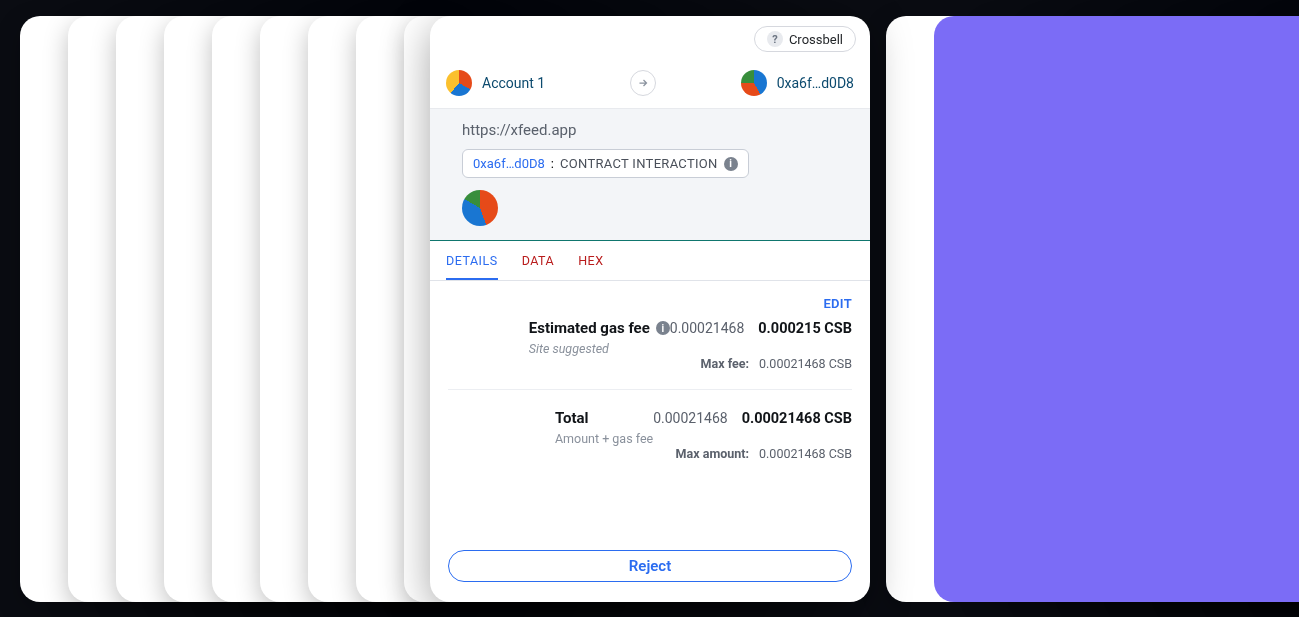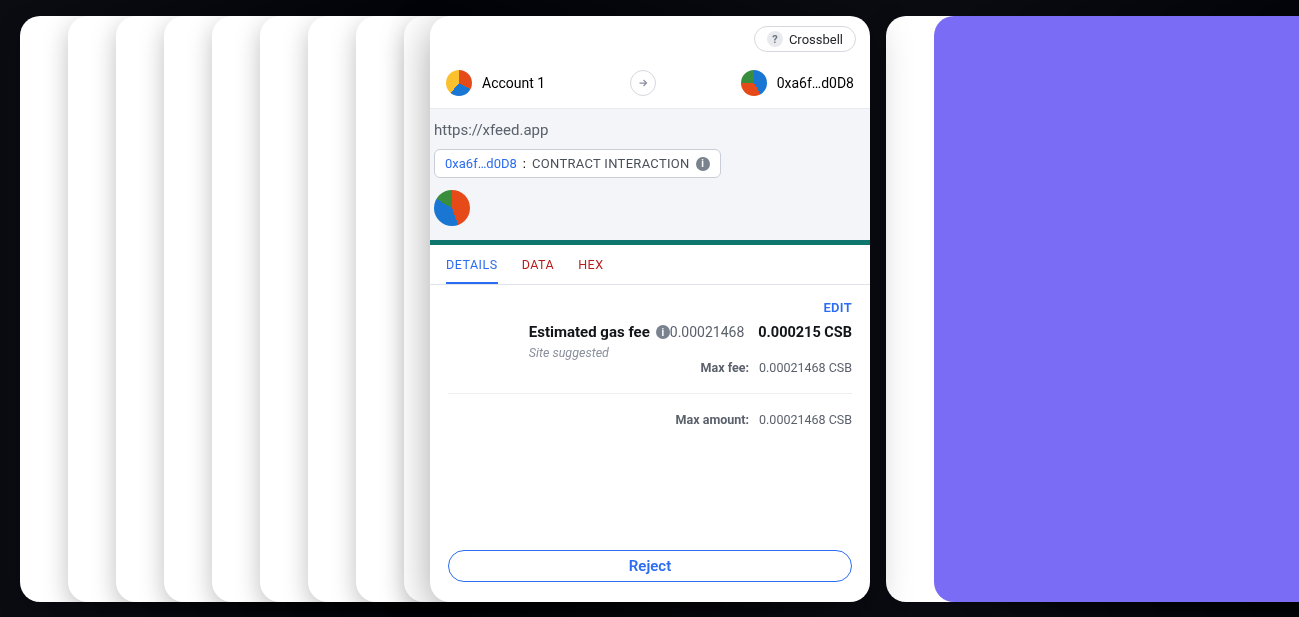--- a/index.html
+++ b/index.html
@@ -67,38 +67,38 @@
   font-weight: 700;
   align-items: center; justify-content: center;
 }
 .accounts-row {
   display: flex;
   align-items: center;
   justify-content: space-between;
   padding: 10px 16px 12px;
   border-bottom: 1px solid #e8eaee;
 }
-.acct { display: flex; align-items: center; gap: 10px; font-size: 14px; color: #000000; }
+.acct { display: flex; align-items: center; gap: 10px; font-size: 14px; color: #0c4a6e; }
 .avatar {
   width: 26px; height: 26px; border-radius: 50%;
   background: conic-gradient(#e64a19 0 120deg, #1976d2 120deg 220deg, #fbc02d 220deg 360deg);
 }
 .avatar2 { background: conic-gradient(#1976d2 0 150deg, #e64a19 150deg 270deg, #388e3c 270deg 360deg); }
 .arrow-circ {
   width: 26px; height: 26px; border-radius: 50%;
   border: 1px solid #d6d8de;
   display: flex; align-items: center; justify-content: center;
   color: #8b939f;
 }
 .arrow-circ svg { width: 12px; height: 12px; }
 
 .origin-block {
   background: #f3f5f8;
-  padding: 12px 4px 14px;
-  border-bottom: 5px solid #0f766e;
+  padding: 12px 32px 14px;
+  border-bottom: 1px solid #0f766e;
 }
 .origin-url { font-size: 15px; color: #5a616c; margin-bottom: 10px; }
 .interaction-pill {
   display: inline-flex;
   align-items: center;
   gap: 6px;
   border: 1px solid #c8cdd6;
   border-radius: 6px;
   padding: 6px 10px;
   font-size: 13px;
@@ -250,20 +250,30 @@
             <span class="v2">0.000215 CSB</span>
           </div>
         </div>
         <div class="row2">
           <span class="k">Max fee:</span>
           <span>0.00021468 CSB</span>
         </div>
       </div>
 
       <div class="total-block">
+        <div class="row1">
+          <div>
+            <div class="lbl">Total</div>
+            <div class="sub" style="font-style:normal">Amount + gas fee</div>
+          </div>
+          <div class="vals">
+            <span class="v1">0.00021468</span>
+            <span class="v2">0.00021468 CSB</span>
+          </div>
+        </div>
         <div class="row2">
           <span class="k">Max amount:</span>
           <span>0.00021468 CSB</span>
         </div>
       </div>
     </div>
 
     <div class="actions">
       <div class="btn btn-reject">Reject</div>
     </div>

